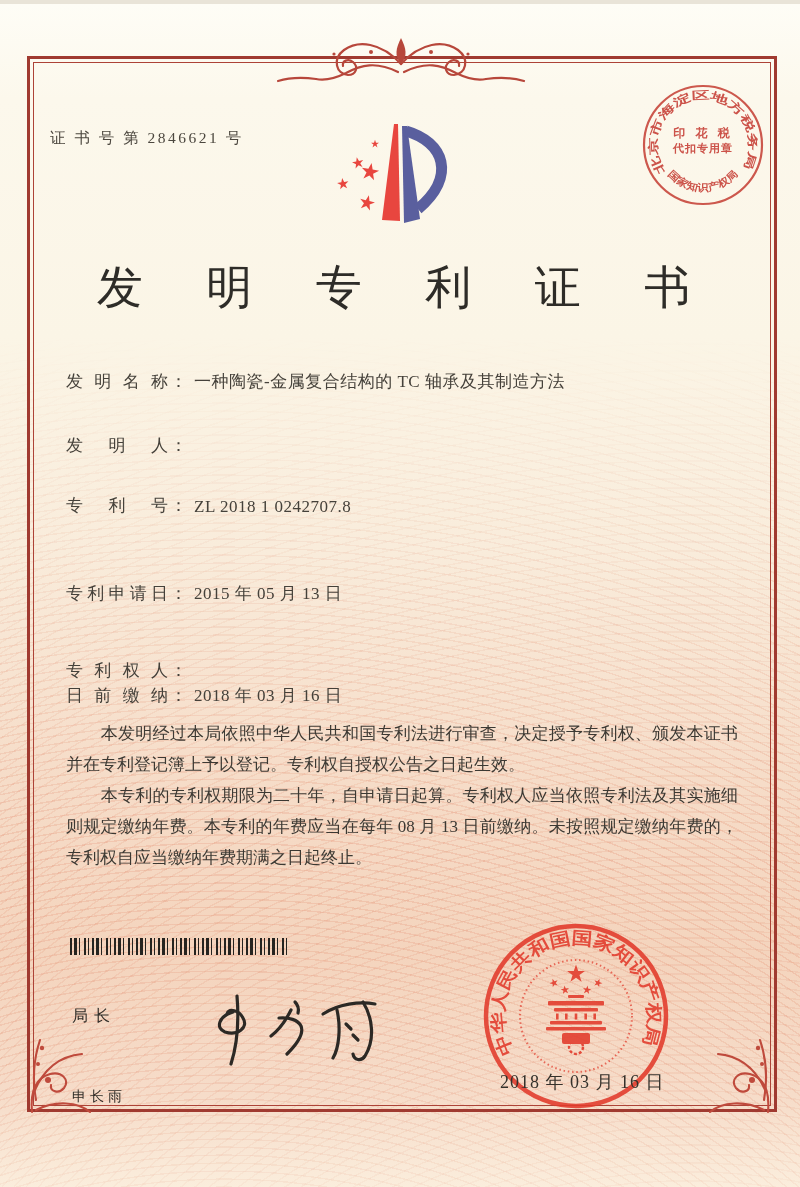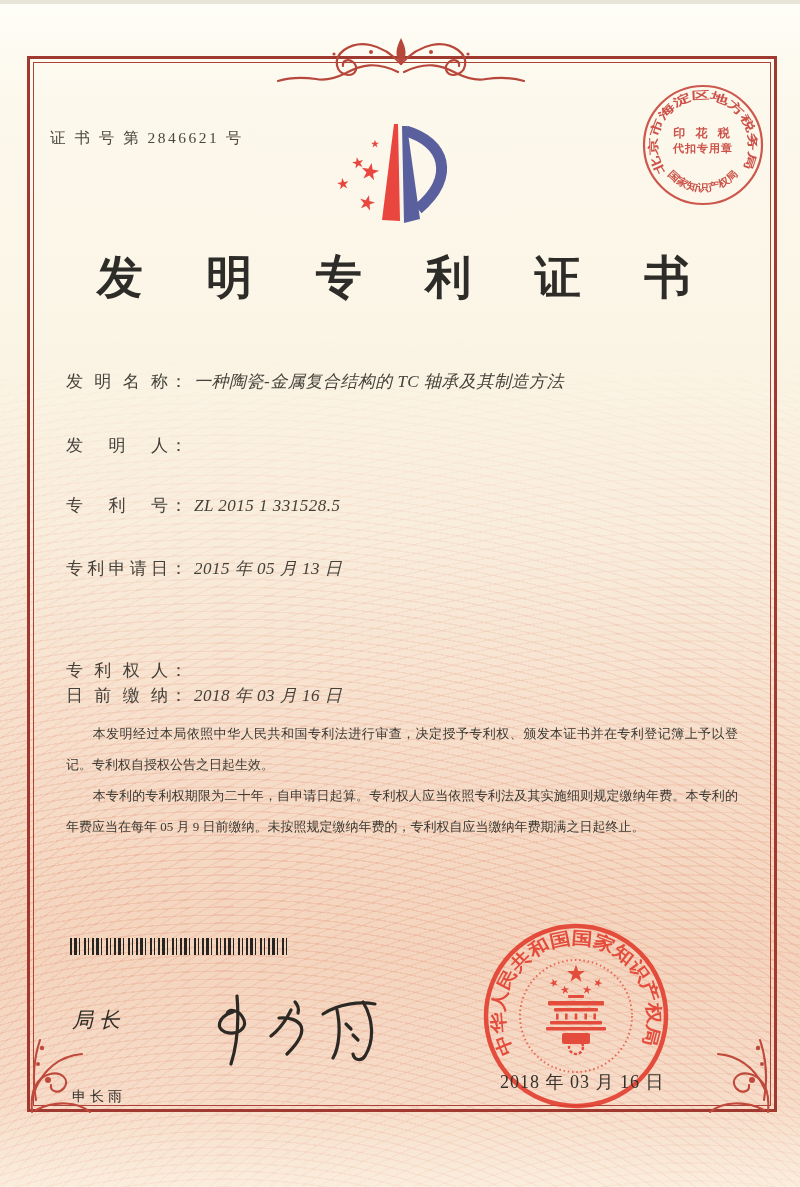--- a/index.html
+++ b/index.html
@@ -14,34 +14,34 @@
     background:
       repeating-radial-gradient(circle at 28% 155%, rgba(223,121,90,.20) 0 1.4px, rgba(0,0,0,0) 1.4px 8px),
       repeating-radial-gradient(circle at 86% 150%, rgba(223,121,90,.14) 0 1.4px, rgba(0,0,0,0) 1.4px 9px);
     -webkit-mask-image:linear-gradient(180deg,transparent 0%,transparent 28%,rgba(0,0,0,.55) 50%,#000 72%,rgba(0,0,0,.8) 90%,rgba(0,0,0,.35) 100%);
     mask-image:linear-gradient(180deg,transparent 0%,transparent 28%,rgba(0,0,0,.55) 50%,#000 72%,rgba(0,0,0,.8) 90%,rgba(0,0,0,.35) 100%);
   }
   .frame{position:absolute;left:27px;top:52px;width:744px;height:1050px;border:3px solid #a03a30;}
   .frame-inner{position:absolute;inset:3px;border:1px solid #ad4337;}
   .abs{position:absolute;}
   .cert-no{left:50px;top:124px;font-size:15.5px;letter-spacing:2.5px;color:#4c473f;}
-  .title{left:13px;right:0;top:243px;text-align:center;font-size:46px;font-weight:bold;
+  .title{left:13px;right:0;top:253px;text-align:center;font-size:46px;font-weight:normal;
          letter-spacing:26px;color:#2e2c28;}
-  .field{left:66px;display:flex;align-items:center;font-size:17px;color:#45413a;white-space:nowrap;}
+  .field{left:66px;display:flex;align-items:flex-end;font-size:17px;color:#45413a;white-space:nowrap;}
   .flabel{display:inline-block;width:102px;text-align:justify;text-align-last:justify;}
   .fcolon{margin:0 2px 0 2px;}
-  .fvalue{margin-left:5px;letter-spacing:.5px;font-style:italic;}
-  .paras{left:66px;top:714px;width:672px;font-size:13px;line-height:31px;
+  .fvalue{margin-left:5px;letter-spacing:.5px;}
+  .paras{left:66px;top:714px;width:672px;font-size:17px;line-height:31px;
          text-align:justify;color:#3c3933;}
   .paras p{margin:0;text-indent:2.05em;}
   .barcode{left:70px;top:934px;width:220px;height:17px;
     background:repeating-linear-gradient(90deg,#262420 0 2px,transparent 2px 4px,
       #262420 4px 7px,transparent 7px 9px,#262420 9px 10px,transparent 10px 14px,
       #262420 14px 16px,transparent 16px 18px,#262420 18px 19px,transparent 19px 22px);}
-  .director-title{left:72px;top:1002px;font-size:21px;letter-spacing:6px;color:#2f2c27;font-style:italic;}
+  .director-title{left:72px;top:1002px;font-size:16px;letter-spacing:6px;color:#2f2c27;}
   .director-name{left:72px;top:1084px;font-size:14px;letter-spacing:4px;color:#2f2c27;}
   .issue-date{left:500px;top:1066px;font-size:18px;letter-spacing:1px;color:#34312b;z-index:6;}
   .seal-text{font-family:"DejaVu Sans","Liberation Sans",sans-serif;font-weight:bold;}
   svg{display:block;}
 </style>
 </head>
 <body>
 
 <div class="page">
   <div class="waves"></div>
@@ -110,40 +110,40 @@
       <span class="fcolon">：</span>
       <span class="fvalue">一种陶瓷-金属复合结构的 TC 轴承及其制造方法</span>
   </div>
   <div class="abs field" style="top:430px">
     <span class="flabel">发 明 人</span>
       <span class="fcolon">：</span>
   </div>
   <div class="abs field" style="top:490px">
     <span class="flabel">专 利 号</span>
       <span class="fcolon">：</span>
-      <span class="fvalue">ZL 2015 1 331528.5</span>
-  </div>
-  <div class="abs field" style="top:553px">
+      <span class="fvalue">ZL 2018 1 0242707.8</span>
+  </div>
+  <div class="abs field" style="top:578px">
     <span class="flabel">专利申请日</span>
       <span class="fcolon">：</span>
       <span class="fvalue">2015 年 05 月 13 日</span>
   </div>
   <div class="abs field" style="top:655px">
     <span class="flabel">专 利 权 人</span>
       <span class="fcolon">：</span>
   </div>
   <div class="abs field" style="top:680px">
     <span class="flabel">日前缴纳</span>
       <span class="fcolon">：</span>
       <span class="fvalue">2018 年 03 月 16 日</span>
   </div>
 
   <div class="abs paras">
     <p>本发明经过本局依照中华人民共和国专利法进行审查，决定授予专利权、颁发本证书并在专利登记簿上予以登记。专利权自授权公告之日起生效。</p>
-    <p>本专利的专利权期限为二十年，自申请日起算。专利权人应当依照专利法及其实施细则规定缴纳年费。本专利的年费应当在每年 05 月 9 日前缴纳。未按照规定缴纳年费的，专利权自应当缴纳年费期满之日起终止。</p>
+    <p>本专利的专利权期限为二十年，自申请日起算。专利权人应当依照专利法及其实施细则规定缴纳年费。本专利的年费应当在每年 08 月 13 日前缴纳。未按照规定缴纳年费的，专利权自应当缴纳年费期满之日起终止。</p>
   </div>
 
   <div class="abs barcode"></div>
 
   <div class="abs director-title">局长</div>
   <div class="abs director-name">申长雨</div>
 
   <svg class="abs" style="left:205px;top:986px;z-index:5;opacity:.92" width="190" height="80" viewBox="0 0 190 80">
     <g stroke="#1c1b18" stroke-width="3.2" fill="none" stroke-linecap="round" stroke-linejoin="round">
       <path d="M28,22 C14,26 10,38 20,42 C32,46 44,38 38,28 C34,20 24,18 22,24"></path>

